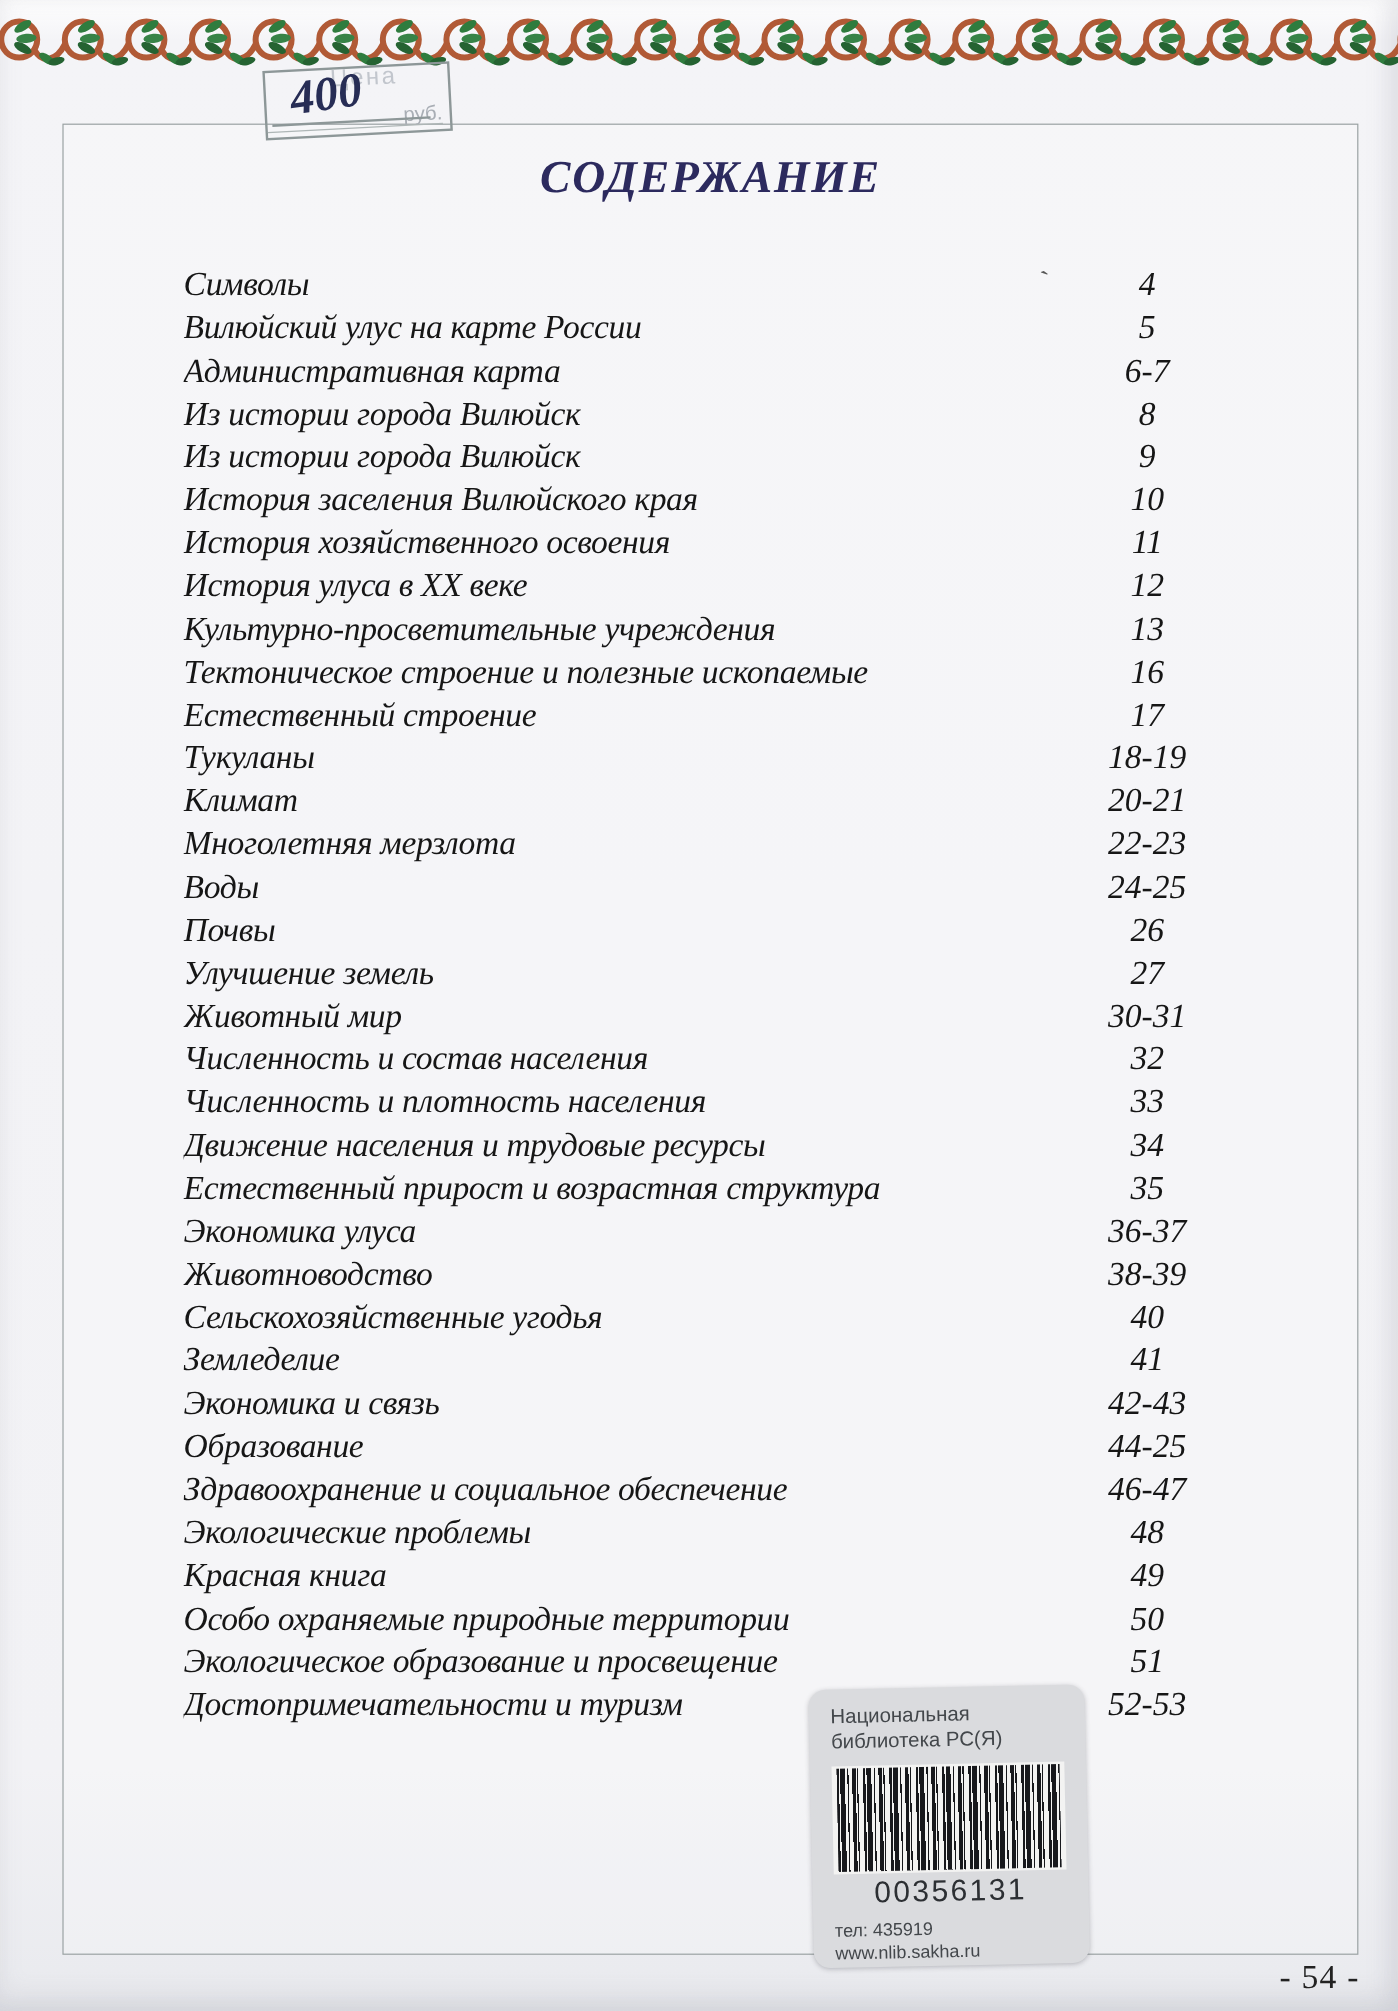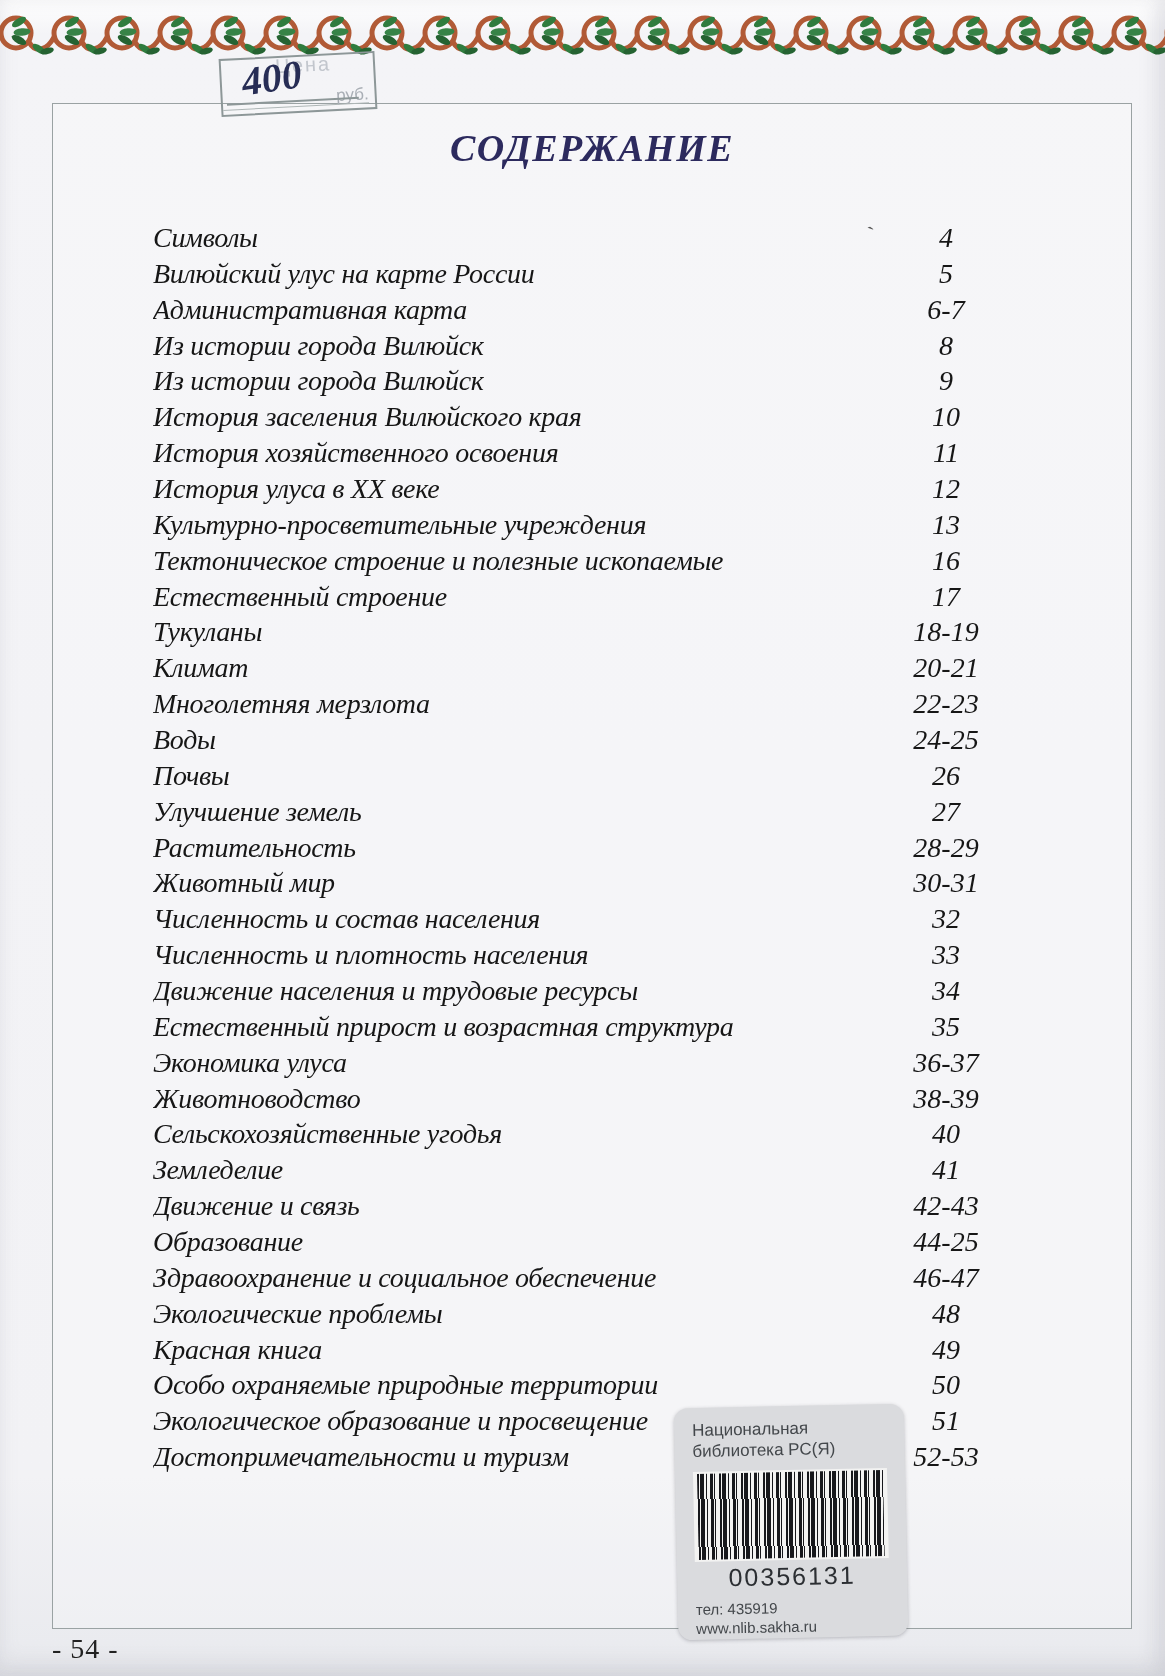--- a/index.html
+++ b/index.html
@@ -19,41 +19,41 @@
   .ps-value{position:absolute;left:20px;top:-4px;font-style:italic;font-weight:bold;font-size:40px;
     color:#272d55;transform:rotate(-5deg);font-family:"Liberation Serif",serif;}
   .ps-unit{position:absolute;right:6px;bottom:3px;font:17px "Liberation Sans","DejaVu Sans",sans-serif;color:#a9aeb5;}
   .ps-line{position:absolute;left:4px;right:16px;bottom:9px;height:2px;background:#8d9798;}
   .ps-line2{position:absolute;left:0;right:6px;bottom:4px;height:1px;background:#aeb6b6;}
   
   .frame{position:absolute;left:52px;top:103px;width:1078px;height:1524px;
     border:1.5px solid #9aa2a3;background:rgba(255,255,255,.22);font-style:italic;}
   .title{margin:0;padding-top:22px;text-align:center;font-size:38px;font-weight:bold;
     letter-spacing:1.5px;color:#2c2a5e;}
-  .toc{position:absolute;left:0;top:116px;right:14px;}
+  .toc{position:absolute;left:0;top:116px;right:4px;}
   .toc-row{display:flex;align-items:center;height:35.86px;padding:0 106px 0 100px;}
   .toc-label{flex:1;font-size:28px;letter-spacing:-0.3px;white-space:nowrap;overflow:hidden;}
   .toc-pages{width:130px;text-align:center;font-size:28px;}
   .stray-mark{position:absolute;left:869px;top:222px;font-size:24px;color:#555;transform:rotate(-18deg);z-index:2;}
   
   .lib-sticker{position:absolute;left:676px;top:1406px;width:230px;height:232px;
     background:#dadbde;border-radius:14px;transform:rotate(-1.2deg);z-index:6;
     box-shadow:0 1px 4px rgba(60,60,70,.3);padding:0;box-sizing:border-box;
     font-family:"Liberation Sans","DejaVu Sans",sans-serif;color:#43474b;}
   .ls-name{padding:12px 0 0 18px;font-size:17px;line-height:21px;}
   .barcode-wrap{margin:10px auto 0 auto;width:186px;background:#f3f3f2;padding:2px 4px;}
   .barcode{height:86px;
     background:repeating-linear-gradient(90deg,
       #17181c 0 2px,#f3f3f2 2px 3px,#17181c 3px 7px,#f3f3f2 7px 9px,
       #17181c 9px 10px,#f3f3f2 10px 13px,#17181c 13px 16px,#f3f3f2 16px 17px,
       #17181c 17px 18px,#f3f3f2 18px 22px);}
   .ls-number{text-align:center;font-size:25px;letter-spacing:2px;color:#2c2f33;margin-top:2px;}
   .ls-phone{margin:8px 0 0 18px;font-size:15px;}
   .ls-url{margin:2px 0 0 18px;font-size:15px;}
-  .page-num{position:absolute;left:52px;top:1633px;width:1081px;text-align:left;
+  .page-num{position:absolute;left:52px;top:1633px;width:1081px;text-align:right;
     font-size:28px;color:#222;letter-spacing:1px;}
 </style>
 </head>
 <body>
 
 <div class="page">
 
   <svg class="ornament" viewBox="0 0 1165 58" xmlns="http://www.w3.org/2000/svg">
     <defs>
       <g id="vine-unit">
@@ -183,24 +183,20 @@
   <div class="toc-row">
     <span class="toc-label">Почвы</span>
     <span class="toc-pages">26</span>
   </div>
 
   <div class="toc-row">
     <span class="toc-label">Улучшение земель</span>
     <span class="toc-pages">27</span>
   </div>
 
-  <div class="toc-row">
-    <span class="toc-label">Растительность</span>
-    <span class="toc-pages">28-29</span>
-  </div>
 
   <div class="toc-row">
     <span class="toc-label">Животный мир</span>
     <span class="toc-pages">30-31</span>
   </div>
 
   <div class="toc-row">
     <span class="toc-label">Численность и состав населения</span>
     <span class="toc-pages">32</span>
   </div>
@@ -234,21 +230,21 @@
     <span class="toc-label">Сельскохозяйственные угодья</span>
     <span class="toc-pages">40</span>
   </div>
 
   <div class="toc-row">
     <span class="toc-label">Земледелие</span>
     <span class="toc-pages">41</span>
   </div>
 
   <div class="toc-row">
-    <span class="toc-label">Движение и связь</span>
+    <span class="toc-label">Экономика и связь</span>
     <span class="toc-pages">42-43</span>
   </div>
 
   <div class="toc-row">
     <span class="toc-label">Образование</span>
     <span class="toc-pages">44-25</span>
   </div>
 
   <div class="toc-row">
     <span class="toc-label">Здравоохранение и социальное обеспечение</span>

